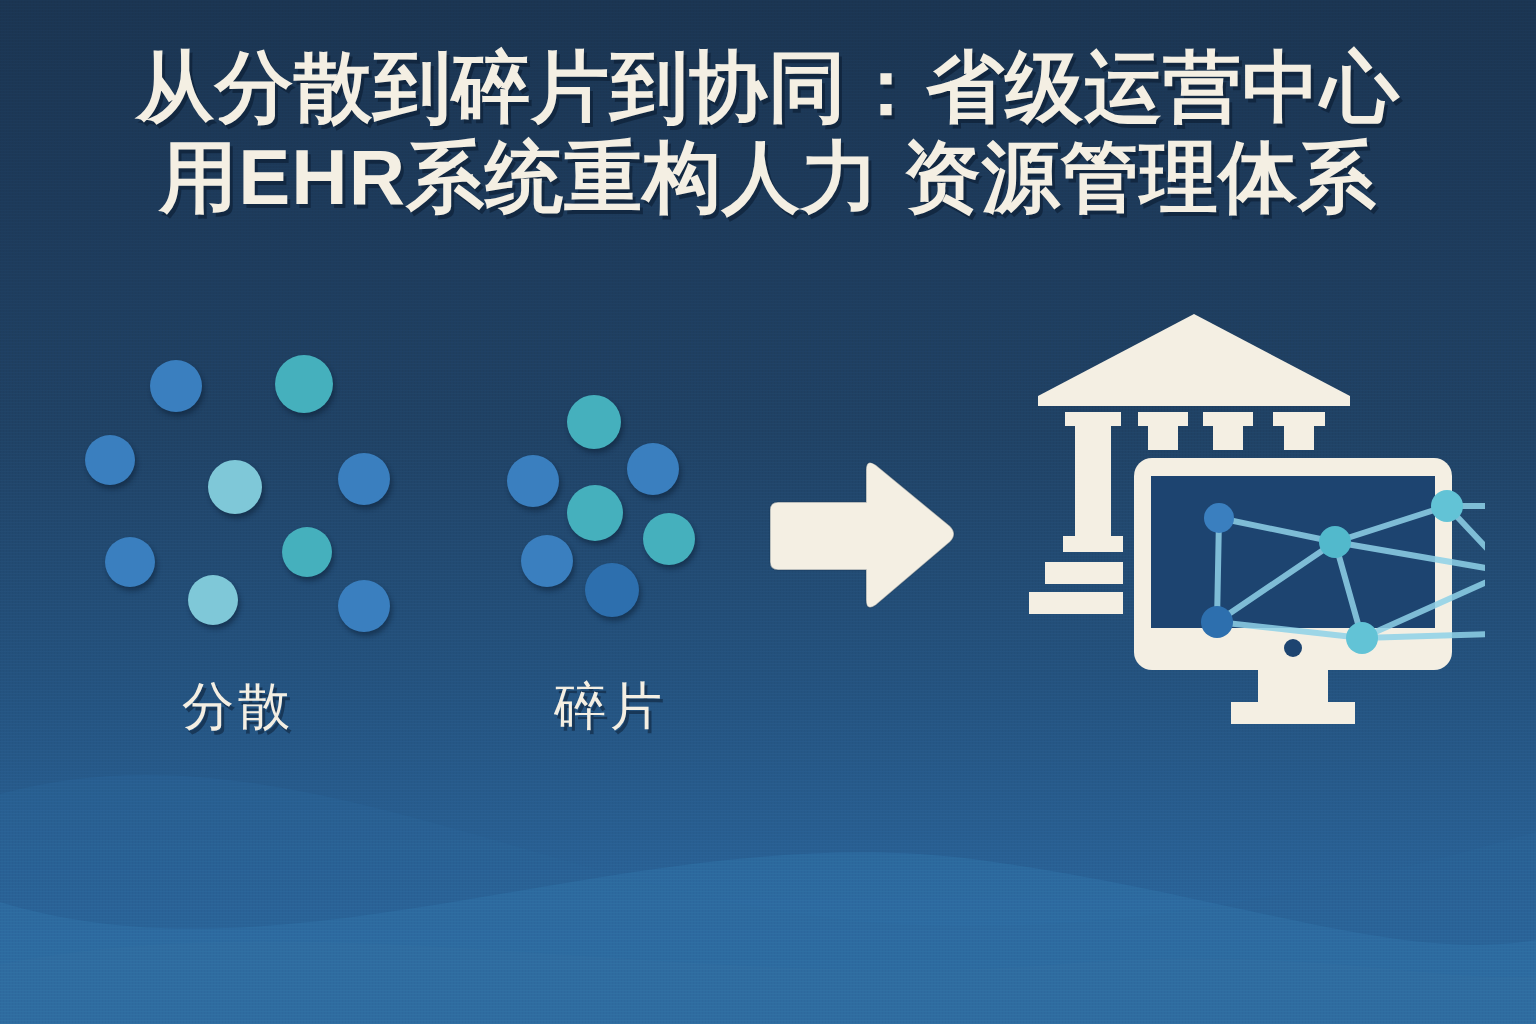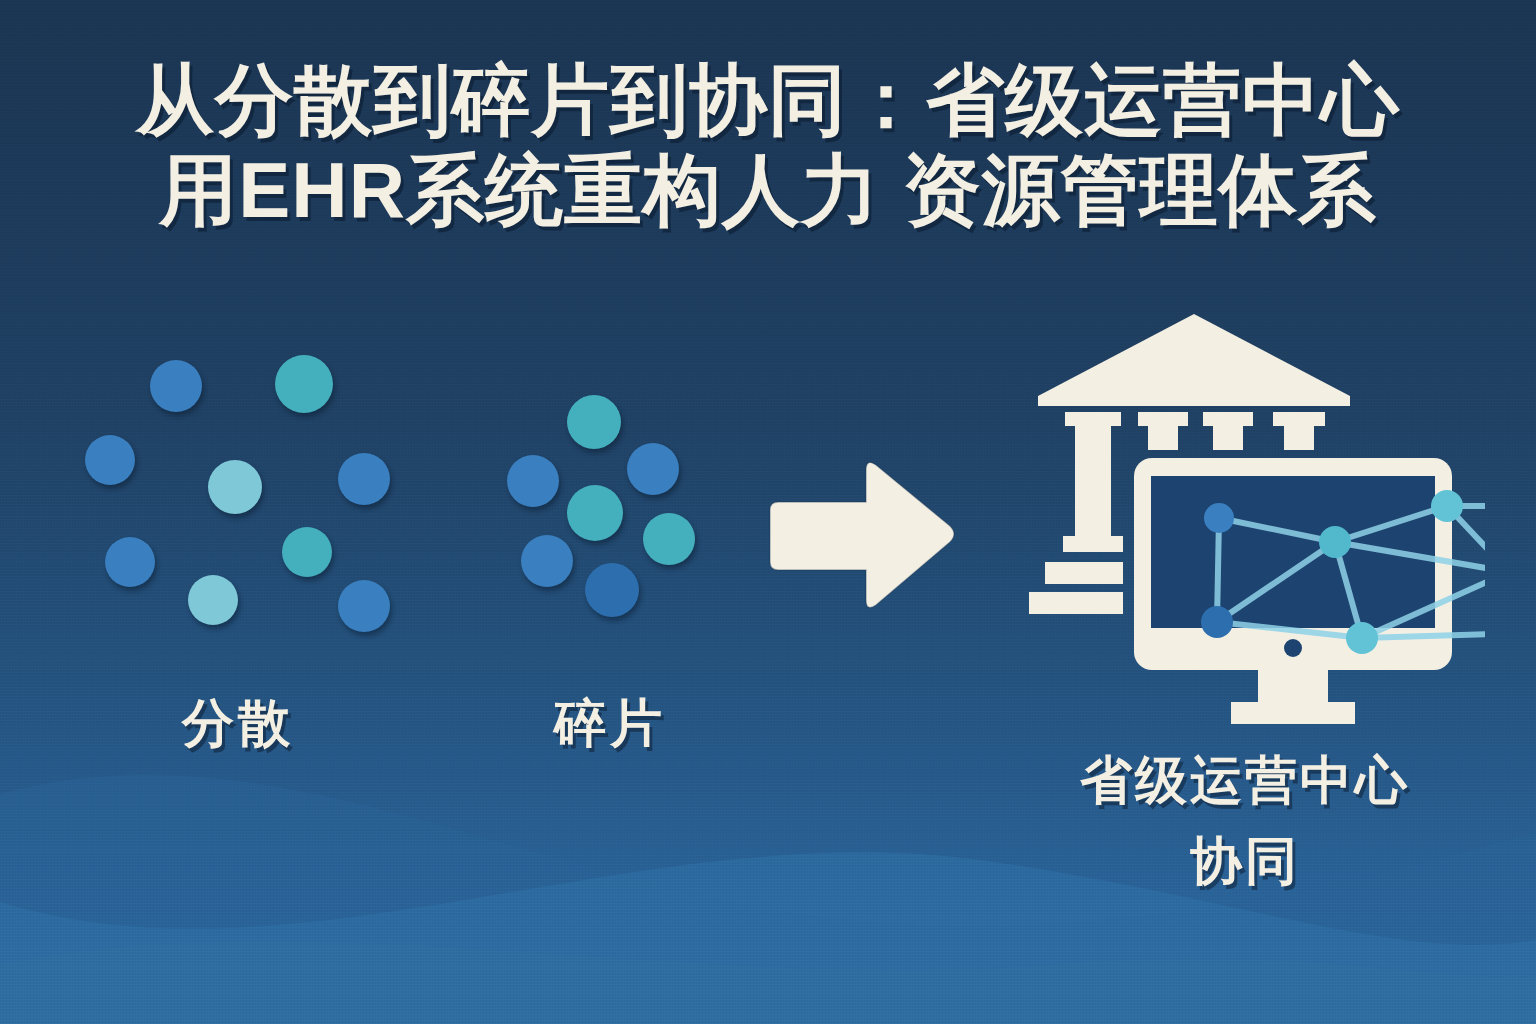--- a/index.html
+++ b/index.html
@@ -47,21 +47,21 @@
     background-image:
       repeating-linear-gradient(0deg, rgba(255,255,255,.6) 0 1px, transparent 1px 3px),
       repeating-linear-gradient(90deg, rgba(0,0,0,.5) 0 1px, transparent 1px 3px);
     mix-blend-mode: overlay;
   }
 
   
   .title-block {
     position: absolute;
     left: 0;
-    top: 55px;
+    top: 42px;
     width: 100%;
     text-align: center;
     z-index: 6;
   }
   .title-line {
     color: #f4efe3;
     font-size: 78px;
     font-weight: bold;
     line-height: 1.16;
     letter-spacing: 1px;
@@ -78,26 +78,25 @@
     position: absolute;
     border-radius: 50%;
     box-shadow: 2px 4px 5px rgba(8,24,42,.45);
   }
 
   
   .stage-label {
     position: absolute;
     color: #f4efe3;
     font-size: 52px;
-    font-weight: bold;
+    font-weight: normal;
     letter-spacing: 4px;
     white-space: nowrap;
     text-shadow: 3px 4px 0 rgba(10,26,45,.5);
     z-index: 6;
-    margin-top: 17px;
   }
 
   
   .arrow-wrap {
     position: absolute;
     left: 762px;
     top: 452px;
     width: 200px;
     height: 170px;
     z-index: 5;
@@ -237,19 +236,15 @@
           <circle cx="290" cy="26" r="16" fill="#62c3d6"></circle>
           <circle cx="400" cy="26" r="16" fill="#3a7fbf"></circle>
           <circle cx="352" cy="92" r="17" fill="#2d78bb"></circle>
           <circle cx="60" cy="142" r="16" fill="#2d6fae"></circle>
           <circle cx="205" cy="158" r="16" fill="#62c3d6"></circle>
           <circle cx="398" cy="152" r="16" fill="#2d6fae"></circle>
         </g>
     </svg>
   </div>
 
-  <div class="rlabel-wrap">
-    <div class="rlabel">省级运营中心</div>
-    <div class="rlabel">协同</div>
-  </div>
 
   <div class="grain"></div>
 </div>
 
 </body></html>

